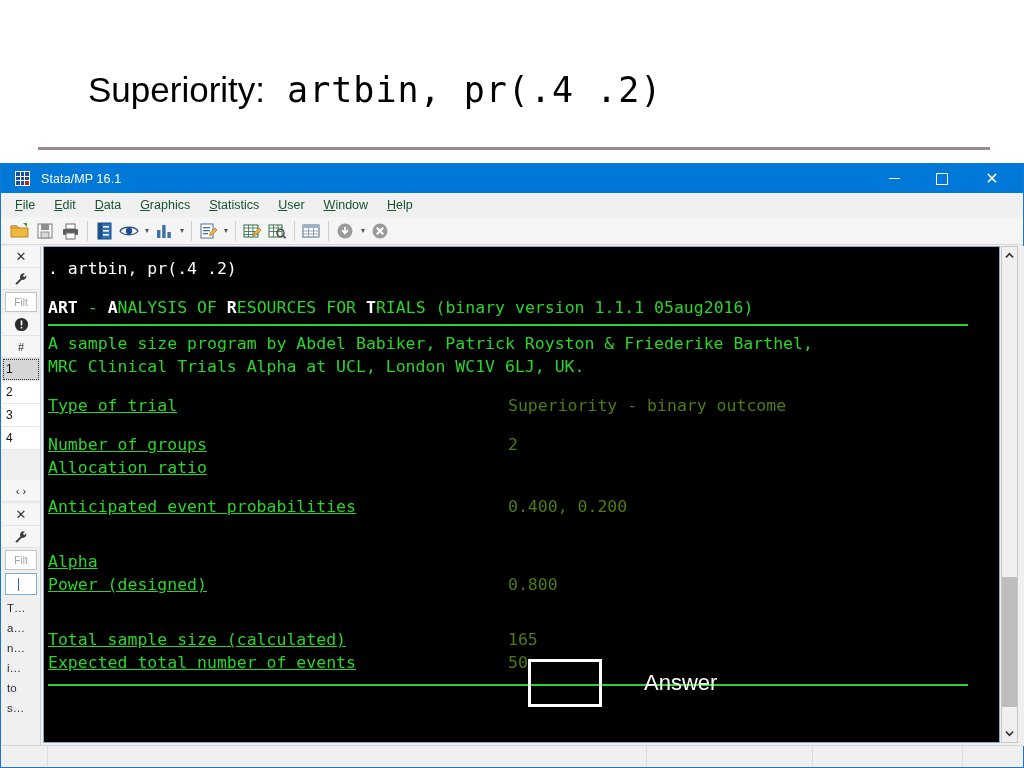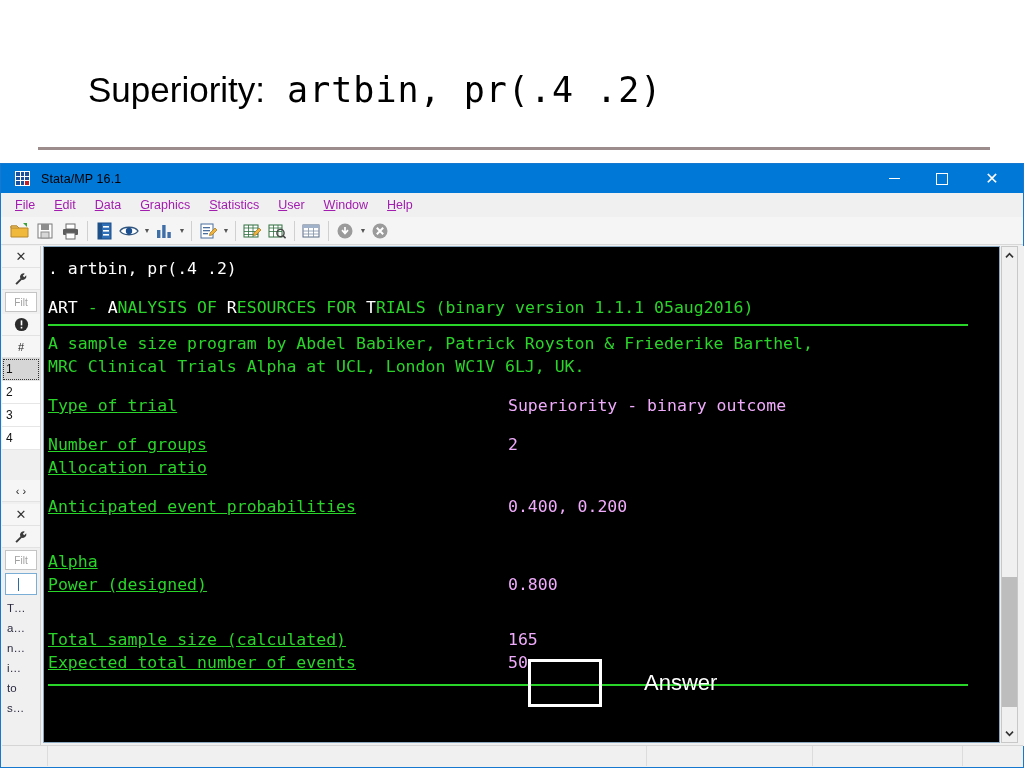--- a/index.html
+++ b/index.html
@@ -74,21 +74,21 @@
     gap: 1px;
     padding: 1px;
     box-sizing: border-box;
   }
   #stata-logo i {
     background: #1b4f9c;
     display: block;
   }
   #stata-logo i.red { background: #c0202a; }
   #window-title {
-    color: #000000;
+    color: #ffffff;
     font-size: 12.5px;
     margin-left: 11px;
     letter-spacing: .1px;
   }
   .win-btn {
     position: absolute;
     top: 0;
     width: 46px; height: 29px;
     display: flex;
     align-items: center;
@@ -112,21 +112,21 @@
     left: 0; top: 29px;
     width: 100%; height: 24px;
     background: #f0f0f0;
     display: flex;
     align-items: center;
     padding-left: 14px;
     box-sizing: border-box;
   }
   .menu-item {
     font-size: 12.5px;
-    color: #a21caf;
+    color: #14532d;
     margin-right: 19px;
     white-space: nowrap;
   }
   .menu-item u { text-decoration: underline; }
 
   
   #toolbar {
     position: absolute;
     left: 0; top: 53px;
     width: 100%; height: 28px;
@@ -245,22 +245,22 @@
     overflow: hidden;
     font-family: "DejaVu Sans Mono", monospace;
     font-size: 16.5px;
     line-height: 23px;
     color: #27c127;
     padding: 10px 0 0 4px;
   }
   .c-line { white-space: pre; height: 23px; }
   .c-white { color: #ffffff; }
   .c-green { color: #2ad52a; }
-  .c-yellow { color: #f0abfc; }
-  .c-bold { font-weight: normal; margin-top: 20px; }
+  .c-yellow { color: #4d7c0f; }
+  .c-bold { font-weight: bold; margin-top: 20px; }
   .c-rule {
     height: 2px;
     background: #2ad52a;
     margin: 5px 0 6px 0;
     width: 920px;
   }
   .c-row { display: flex; height: 23px; }
   .c-label { width: 460px; white-space: pre; text-decoration: underline; }
   .c-value { white-space: pre; }
   .c-blank { height: 16px; }

